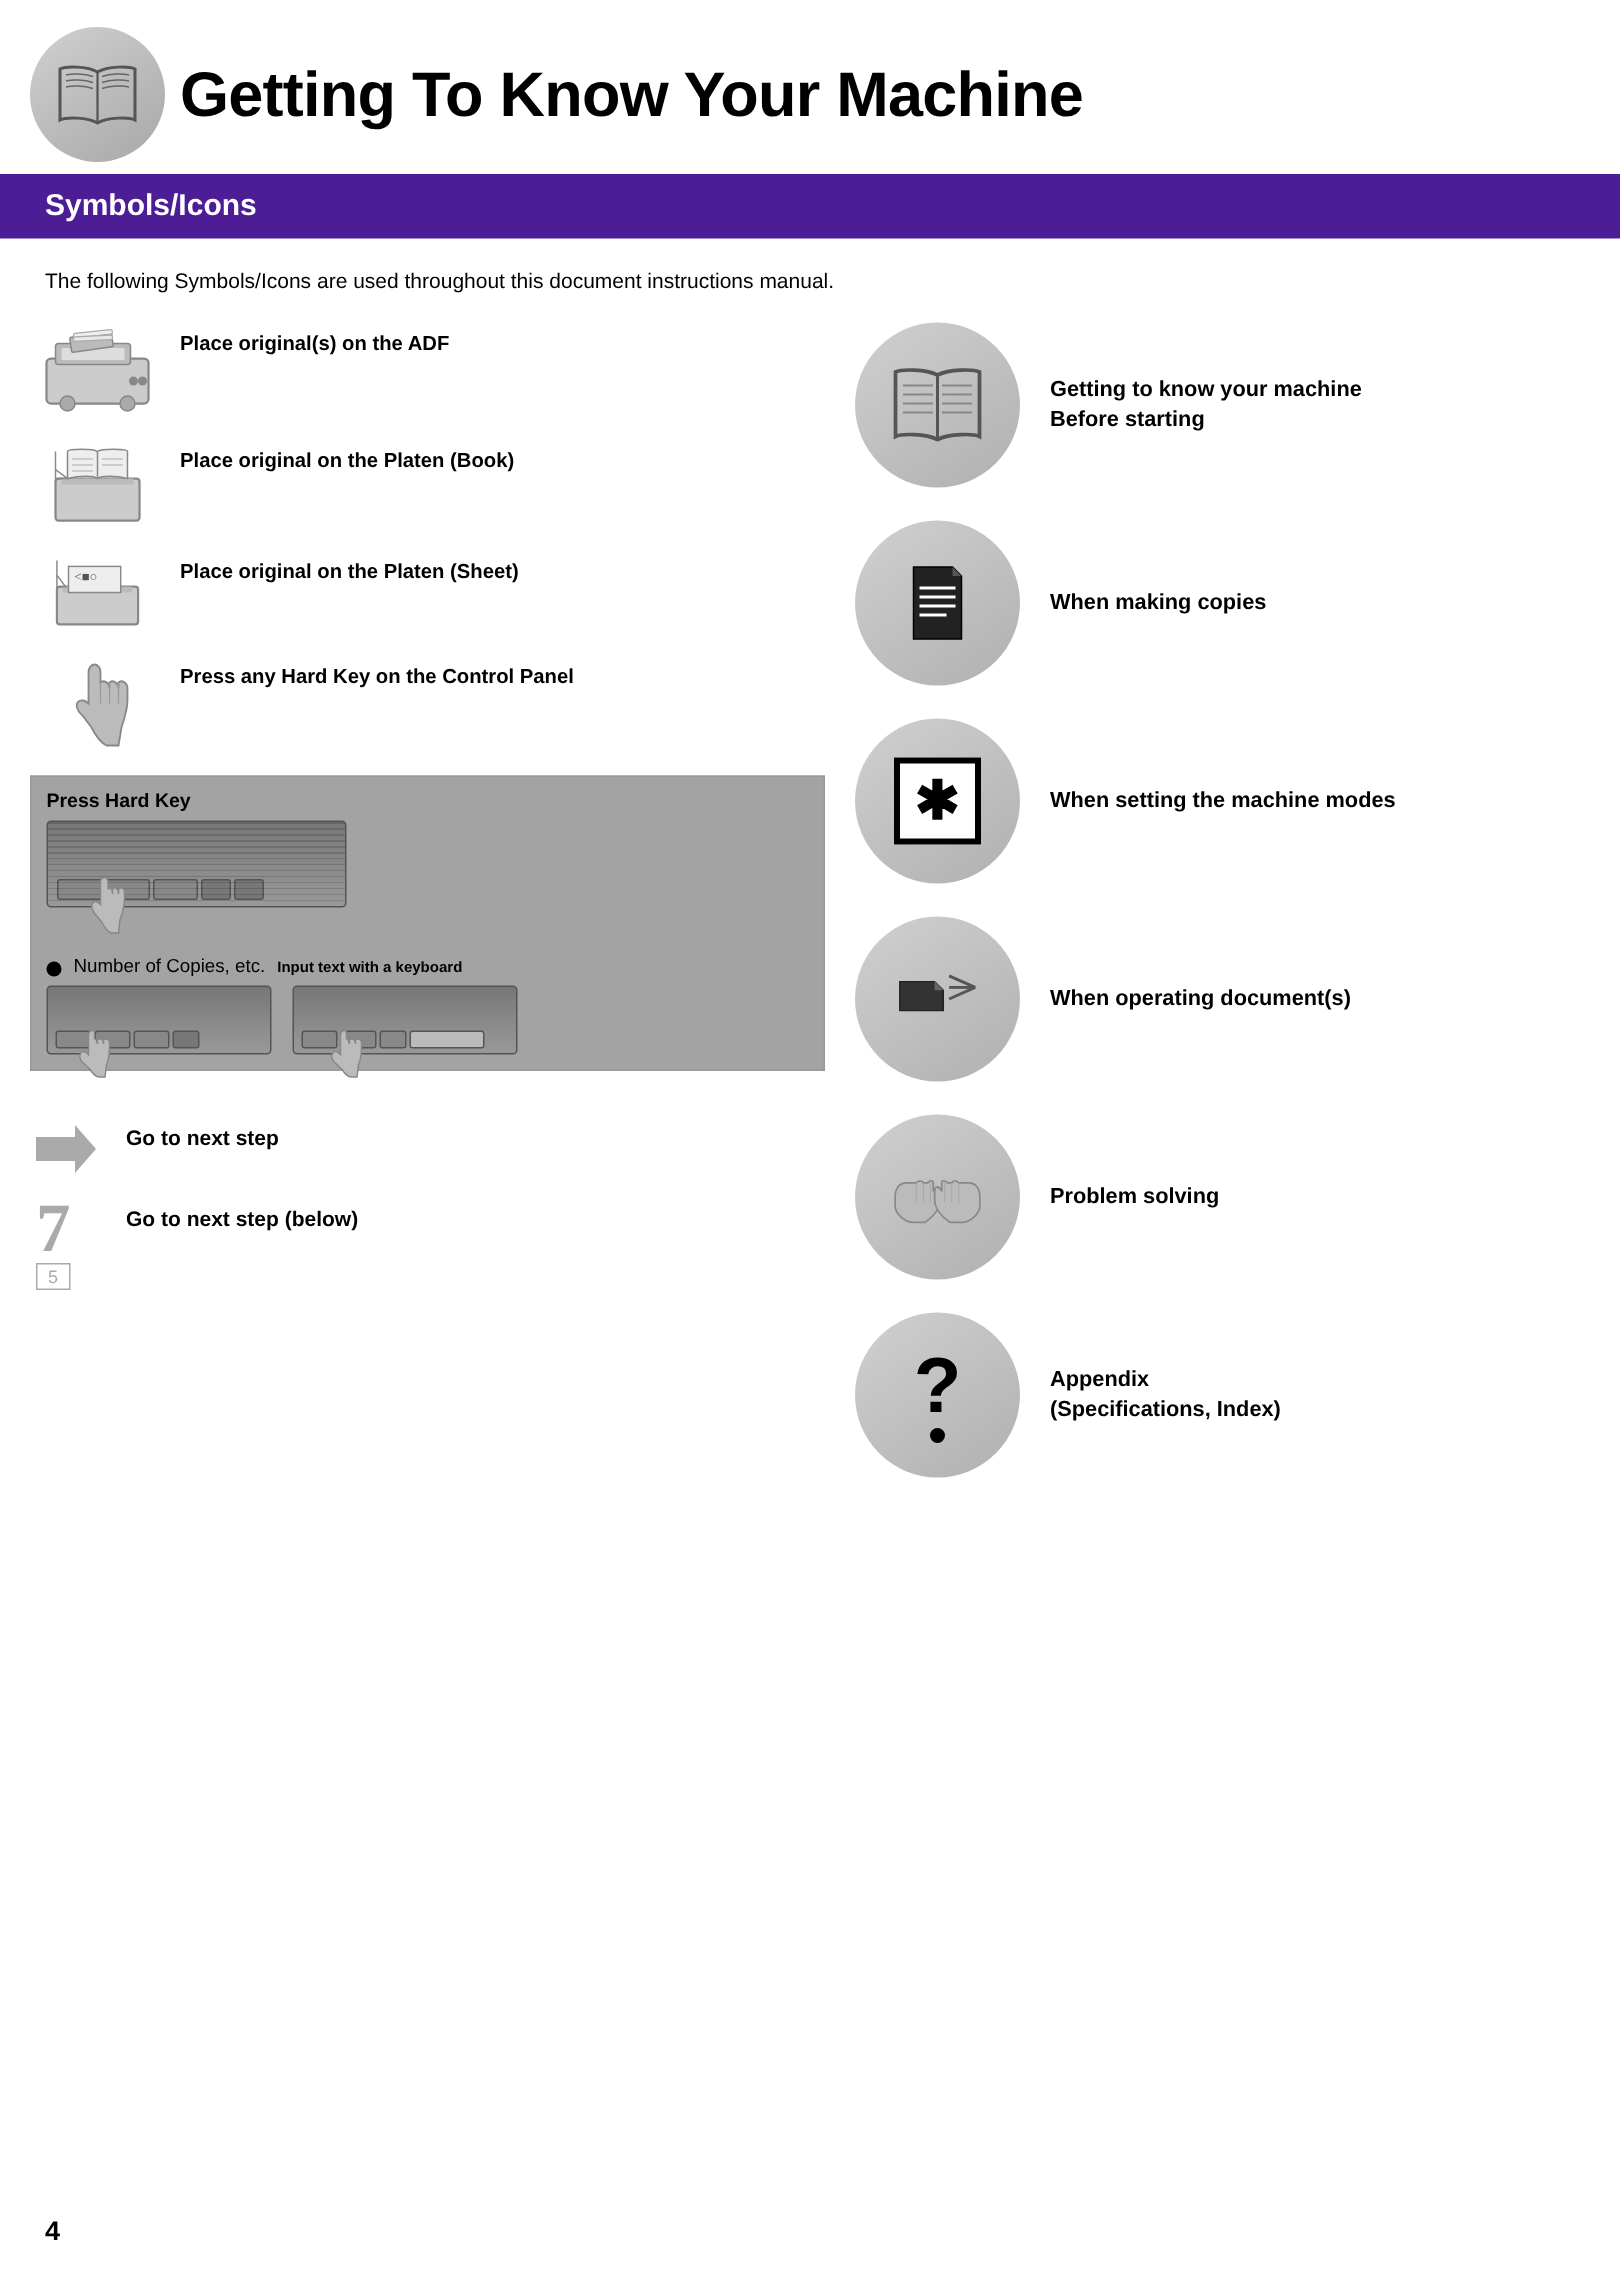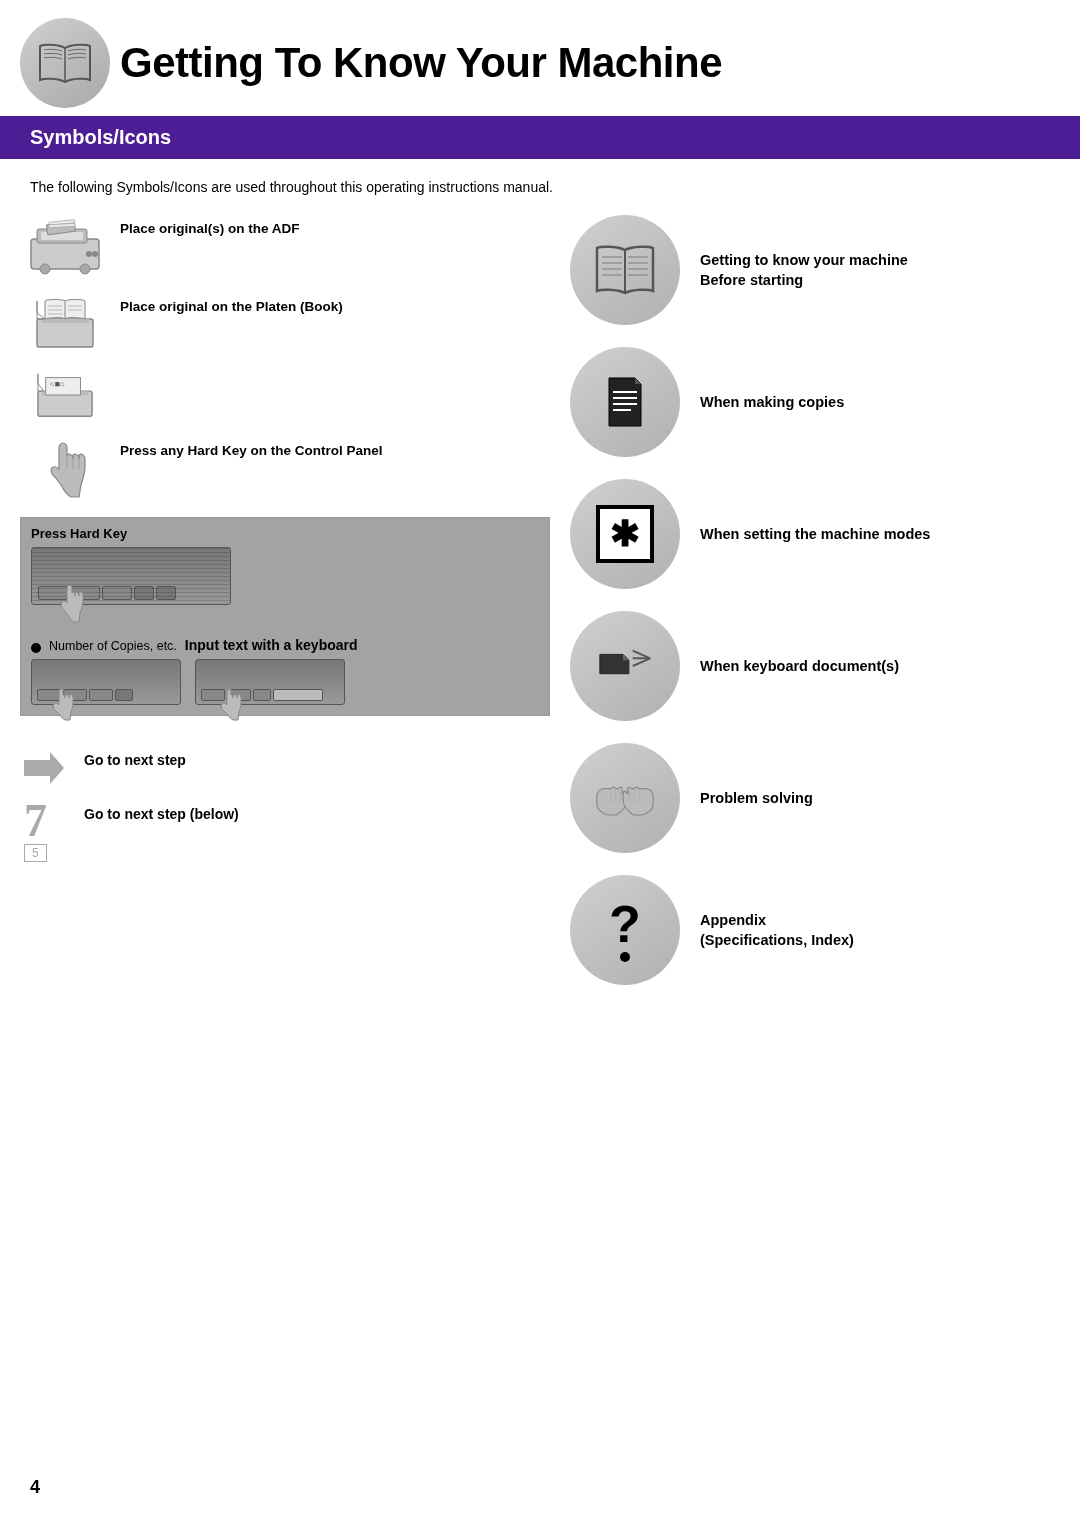--- a/index.html
+++ b/index.html
@@ -298,21 +298,21 @@
       </svg>
     </span>
   </div>
   <h1 class="header-title">Getting To Know Your Machine</h1>
 </div>
 
 <div class="subtitle-bar">
   <span>Symbols/Icons</span>
 </div>
 
-<p class="intro-text">The following Symbols/Icons are used throughout this operating instructions manual.</p>
+<p class="intro-text">The following Symbols/Icons are used throughout this document instructions manual.</p>
 
 <div class="main-content">
 
   <div class="left-col">
 
     <div class="icon-row">
       <div class="icon-box">
         <svg class="adf-icon" viewBox="0 0 76 56">
           <rect x="4" y="20" width="68" height="30" rx="3" fill="#ccc" stroke="#888" stroke-width="1.5"></rect>
           <rect x="10" y="10" width="50" height="14" rx="2" fill="#bbb" stroke="#888" stroke-width="1"></rect>
@@ -355,20 +355,21 @@
         <svg class="platen-sheet-icon" viewBox="0 0 60 48">
           <rect x="2" y="20" width="56" height="26" rx="2" fill="#ccc" stroke="#888" stroke-width="1.5"></rect>
           <rect x="6" y="20" width="48" height="4" fill="#bbb"></rect>
 
           <rect x="10" y="6" width="36" height="18" fill="#eee" stroke="#888" stroke-width="1"></rect>
           <text x="14" y="16" font-size="9" font-family="serif" fill="#555">&lt;■○</text>
 
           <polygon points="2,2 2,12 8,20 2,20" fill="none" stroke="#888" stroke-width="1"></polygon>
         </svg>
       </div>
+      <div class="icon-label">Place original on the Platen (Sheet)</div>
     </div>
 
     <div class="icon-row">
       <div class="icon-box">
         <svg class="hand-press-icon" viewBox="0 0 44 58">
 
           <path d="M20 2 C18 2, 16 4, 16 7 L16 28 C14 26, 11 25, 9 27 C7 29, 9 34, 12 36 L18 44 C20 48, 24 54, 28 56 L36 56 L38 44 C40 38, 42 32, 42 26 L42 18 C42 14, 38 12, 36 14 L36 18 C36 14, 32 12, 30 14 L30 18 C30 14, 26 12, 24 14 L24 7 C24 4, 22 2, 20 2Z" fill="#bbb" stroke="#888" stroke-width="1.2"></path>
           <line x1="24" y1="14" x2="24" y2="28" stroke="#999" stroke-width="0.8"></line>
           <line x1="30" y1="14" x2="30" y2="28" stroke="#999" stroke-width="0.8"></line>
           <line x1="36" y1="14" x2="36" y2="28" stroke="#999" stroke-width="0.8"></line>
@@ -392,21 +393,21 @@
         
         <svg style="position:absolute;bottom:-18px;left:26px;" width="28" height="40" viewBox="0 0 28 40">
           <path d="M13 2 C11 2, 10 3.5, 10 5 L10 20 C8 18, 6 17, 5 19 C3 21, 5 25, 7 27 L11 32 C13 36, 15 38, 17 39 L22 39 L23 30 C25 25, 26 20, 26 16 L26 12 C26 9.5, 24 8, 22 10 L22 13 C22 9, 19 8, 18 10 L18 13 C18 9, 16 8, 15 10 L15 5 C15 3.5, 14 2, 13 2Z" fill="#bbb" stroke="#888" stroke-width="1"></path>
         </svg>
       </div>
 
       <div class="input-numbers-section" style="margin-top:28px;">
         <div class="bullet-row">
           <span class="bullet-dot"></span>
           <span>Number of Copies, etc.</span>
-          <span style="font-weight:bold;font-size:14px;">Input text with a keyboard</span>
+          <span style="font-weight:bold;font-size:10px;">Input text with a keyboard</span>
         </div>
         <div class="machines-row">
           <div class="machine-with-hand">
             <div style="width:150px;height:46px;background:linear-gradient(to bottom, #777, #999);border:1px solid #555;border-radius:3px;display:flex;align-items:flex-end;padding:3px 5px;">
               <div style="display:flex;gap:2px;flex-wrap:wrap;">
                 <div style="width:24px;height:12px;background:#888;border-radius:2px;border:1px solid #555;"></div>
                 <div style="width:24px;height:12px;background:#888;border-radius:2px;border:1px solid #555;"></div>
                 <div style="width:24px;height:12px;background:#888;border-radius:2px;border:1px solid #555;"></div>
                 <div style="width:18px;height:12px;background:#777;border-radius:2px;border:1px solid #555;"></div>
               </div>
@@ -501,21 +502,21 @@
         <svg class="scan-icon-svg" viewBox="0 0 60 44">
 
           <path d="M4 30 L4 10 L28 10 L34 16 L34 30Z" fill="#333" stroke="#222" stroke-width="1"></path>
           <path d="M28 10 L28 16 L34 16Z" fill="#666"></path>
 
           <line x1="38" y1="6" x2="56" y2="14" stroke="#555" stroke-width="2"></line>
           <line x1="38" y1="14" x2="56" y2="14" stroke="#555" stroke-width="2"></line>
           <line x1="38" y1="22" x2="56" y2="14" stroke="#555" stroke-width="2"></line>
         </svg>
       </div>
-      <div class="right-label">When keyboard document(s)</div>
+      <div class="right-label">When operating document(s)</div>
     </div>
 
     <div class="right-icon-row">
       <div class="circle-icon-wrapper large">
         <svg class="problem-hands-svg" viewBox="0 0 70 52">
 
           <path d="M5 26 C5 20, 8 16, 13 16 L20 16 C22 14, 24 14, 25 16 L28 16 C30 14, 32 14, 32 16 L32 22 C34 18, 37 18, 37 22 L37 28 C37 34, 32 40, 26 44 L18 44 C12 44, 5 38, 5 32Z" fill="#bbb" stroke="#888" stroke-width="1.2"></path>
           <line x1="20" y1="16" x2="20" y2="30" stroke="#aaa" stroke-width="0.8"></line>
           <line x1="25" y1="16" x2="25" y2="30" stroke="#aaa" stroke-width="0.8"></line>
           <line x1="30" y1="16" x2="30" y2="30" stroke="#aaa" stroke-width="0.8"></line>

